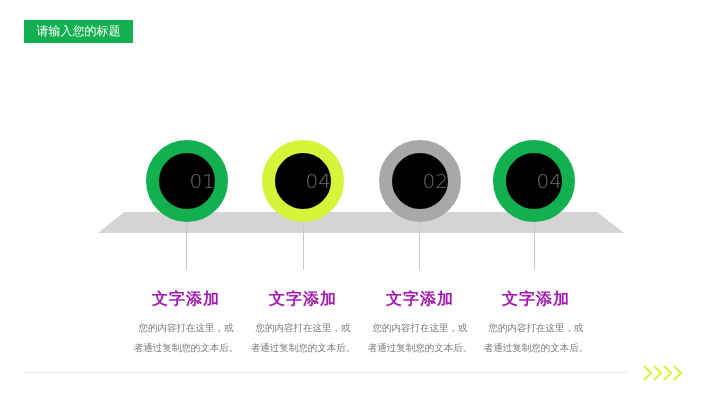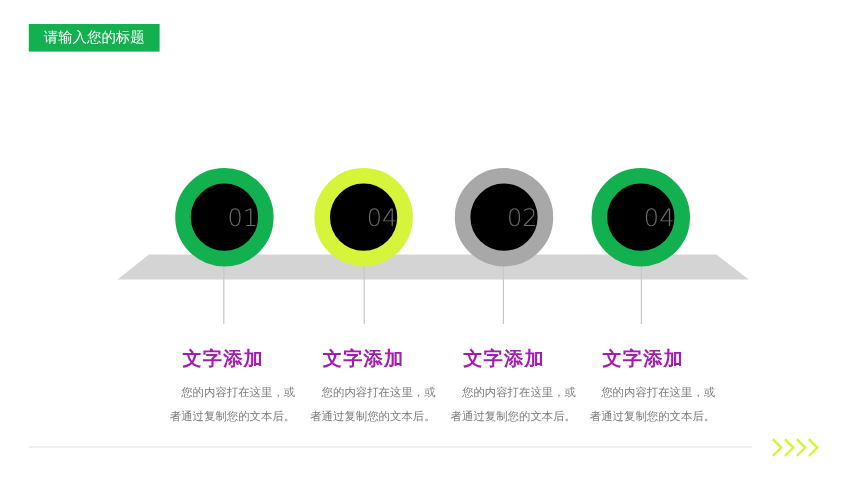--- a/index.html
+++ b/index.html
@@ -3,21 +3,21 @@
 <meta charset="utf-8">
 <style>
   html, body { margin:0; padding:0; }
   body { width:720px; height:405px; background:#ffffff; position:relative; overflow:hidden; font-family:"DejaVu Sans","Liberation Sans",sans-serif; }
   .title-tag { position:absolute; left:24px; top:20px; width:109px; height:23px; background:#12b04f; color:#fff; font-size:12px; line-height:23px; text-align:center; }
   .platform { position:absolute; left:0; top:0; }
   .stem { position:absolute; top:220px; width:1px; height:50px; background:#c8c8c8; }
   .ring { position:absolute; top:140px; width:82px; height:82px; box-sizing:border-box; border-radius:50%; border:13px solid; background:#000000; display:flex; align-items:center; justify-content:flex-end; }
   .ring span { font-size:20px; color:#6e6e6e; font-family:"DejaVu Sans",sans-serif; font-weight:300; }
   .item-title { position:absolute; top:289px; width:120px; text-align:center; font-size:16px; font-weight:bold; color:#a21caf; letter-spacing:1px; }
-  .item-desc { position:absolute; top:318px; width:120px; text-align:right; font-size:9.5px; line-height:20px; color:#7a7a7a; }
+  .item-desc { position:absolute; top:318px; width:120px; text-align:center; font-size:9.5px; line-height:20px; color:#7a7a7a; }
   .footer-line { position:absolute; left:24px; top:372px; width:603px; height:1px; background:#e6e6e6; }
   .chevrons { position:absolute; left:642px; top:364px; }
 </style>
 </head>
 <body>
 
 <div class="title-tag">请输入您的标题</div>
 
 <svg class="platform" width="720" height="405">
   <polygon points="124,212 597,212 624,233 98,233" fill="#d4d4d4"></polygon>

